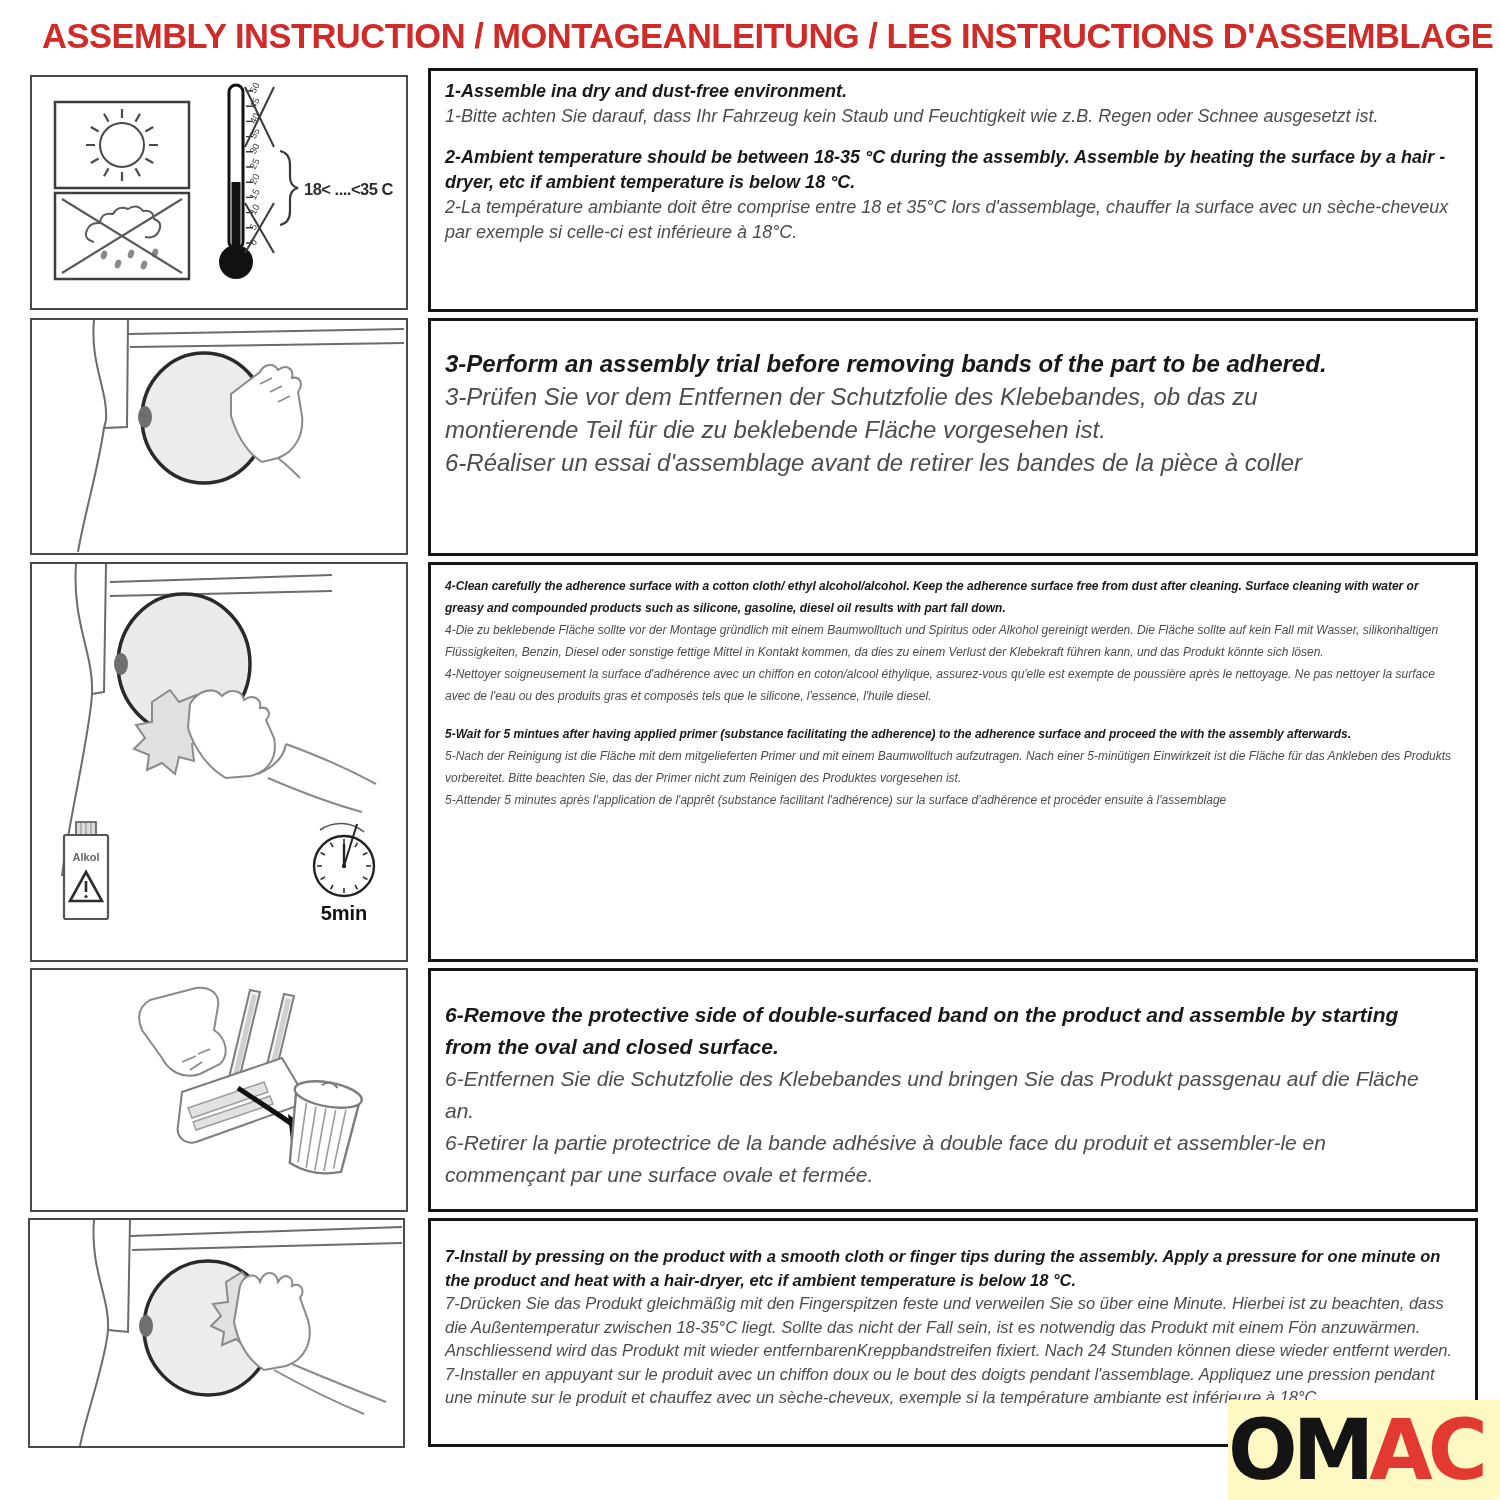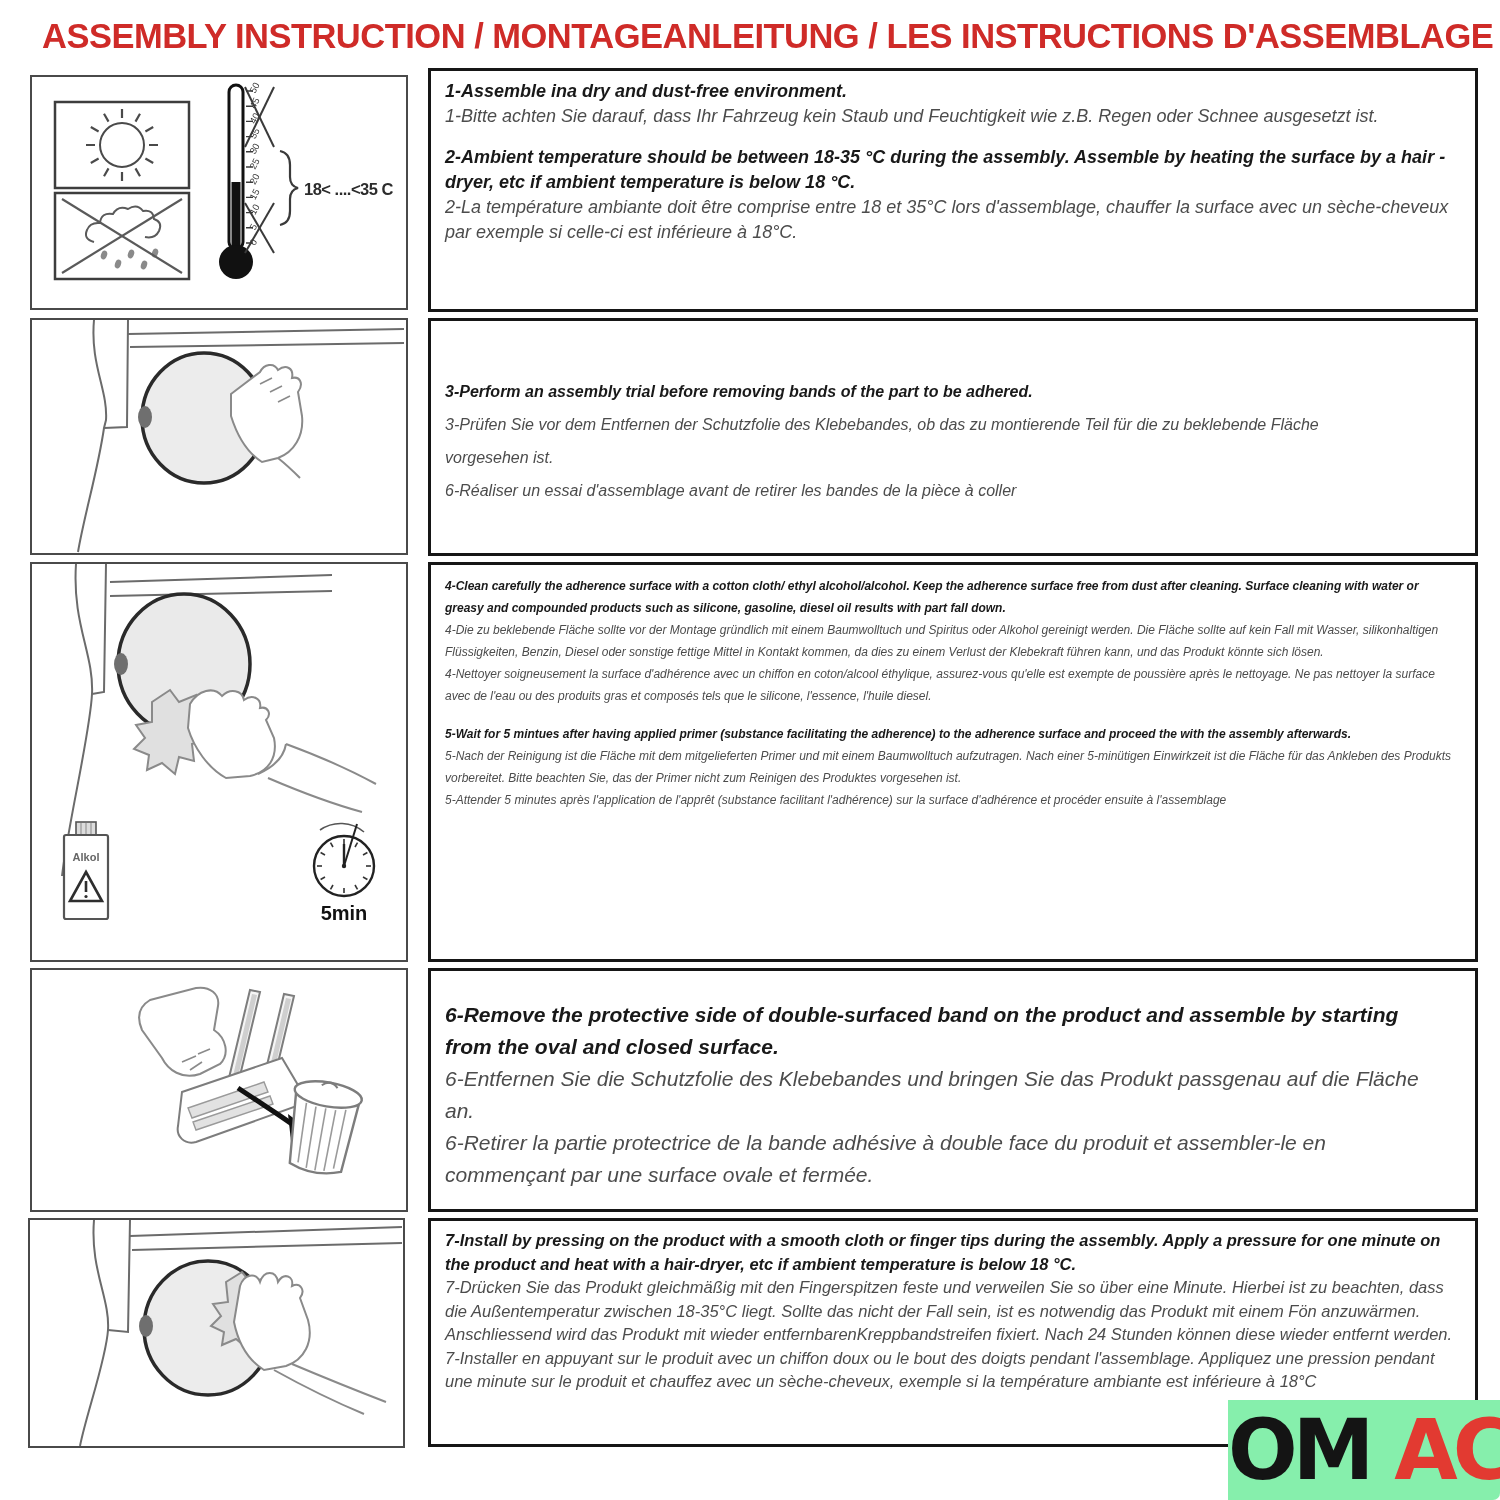--- a/index.html
+++ b/index.html
@@ -9,32 +9,32 @@
          letter-spacing:-0.5px;white-space:nowrap;transform:scaleX(0.985);transform-origin:left top;}
   .ill{position:absolute;background:#fff;border:2px solid #4a4a4a;box-sizing:border-box;}
   .txt{position:absolute;background:#fff;border:3px solid #161616;box-sizing:border-box;
        padding:8px 16px 6px 14px;overflow:hidden;}
   .txt p{margin:0;font-style:italic;}
   .b{font-weight:bold;color:#191919;}
   .r{color:#4c4c4c;}
   .gap{height:16px;}
   #txt1{left:428px;top:68px;width:1050px;height:244px;font-size:18px;line-height:25px;}
   #ill1{left:30px;top:75px;width:378px;height:235px;}
-  #txt2{left:428px;top:318px;width:1050px;height:238px;font-size:16px;line-height:33px;padding-top:54px;}
+  #txt2{left:428px;top:318px;width:1050px;height:238px;font-size:24px;line-height:33px;padding-top:26px;}
   #ill2{left:30px;top:318px;width:378px;height:237px;}
   #txt3{left:428px;top:562px;width:1050px;height:400px;font-size:12px;line-height:22px;padding-top:10px;}
   #ill3{left:30px;top:562px;width:378px;height:400px;}
   #txt4{left:428px;top:968px;width:1050px;height:244px;font-size:21px;line-height:32px;padding-top:28px;}
   #ill4{left:30px;top:968px;width:378px;height:244px;}
-  #txt5{left:428px;top:1218px;width:1050px;height:229px;font-size:16.5px;line-height:23.5px;padding-top:8px;}
+  #txt5{left:428px;top:1218px;width:1050px;height:229px;font-size:16.5px;line-height:23.5px;padding-top:24px;}
   #ill5{left:28px;top:1218px;width:377px;height:230px;}
   #txt2 p{max-width:950px;}
   #txt4 p{max-width:1000px;}
-  .logo-box{position:absolute;left:1228px;top:1400px;width:272px;height:100px;background:#86efac;
-            display:flex;align-items:center;justify-content:flex-start;gap:25px;}
+  .logo-box{position:absolute;left:1228px;top:1400px;width:272px;height:100px;background:#fef9c3;
+            display:flex;align-items:center;justify-content:flex-start;}
   .logo-text{font-size:82px;font-weight:900;letter-spacing:-5px;line-height:1;
              font-family:"DejaVu Sans","Liberation Sans",sans-serif;transform:scaleY(1.02);}
   .logo-black{color:#141414;}
   .logo-red{color:#e23a31;}
   svg text{font-family:"Liberation Sans","DejaVu Sans",sans-serif;}
 </style>
 </head>
 <body>
 
 <div class="page">

